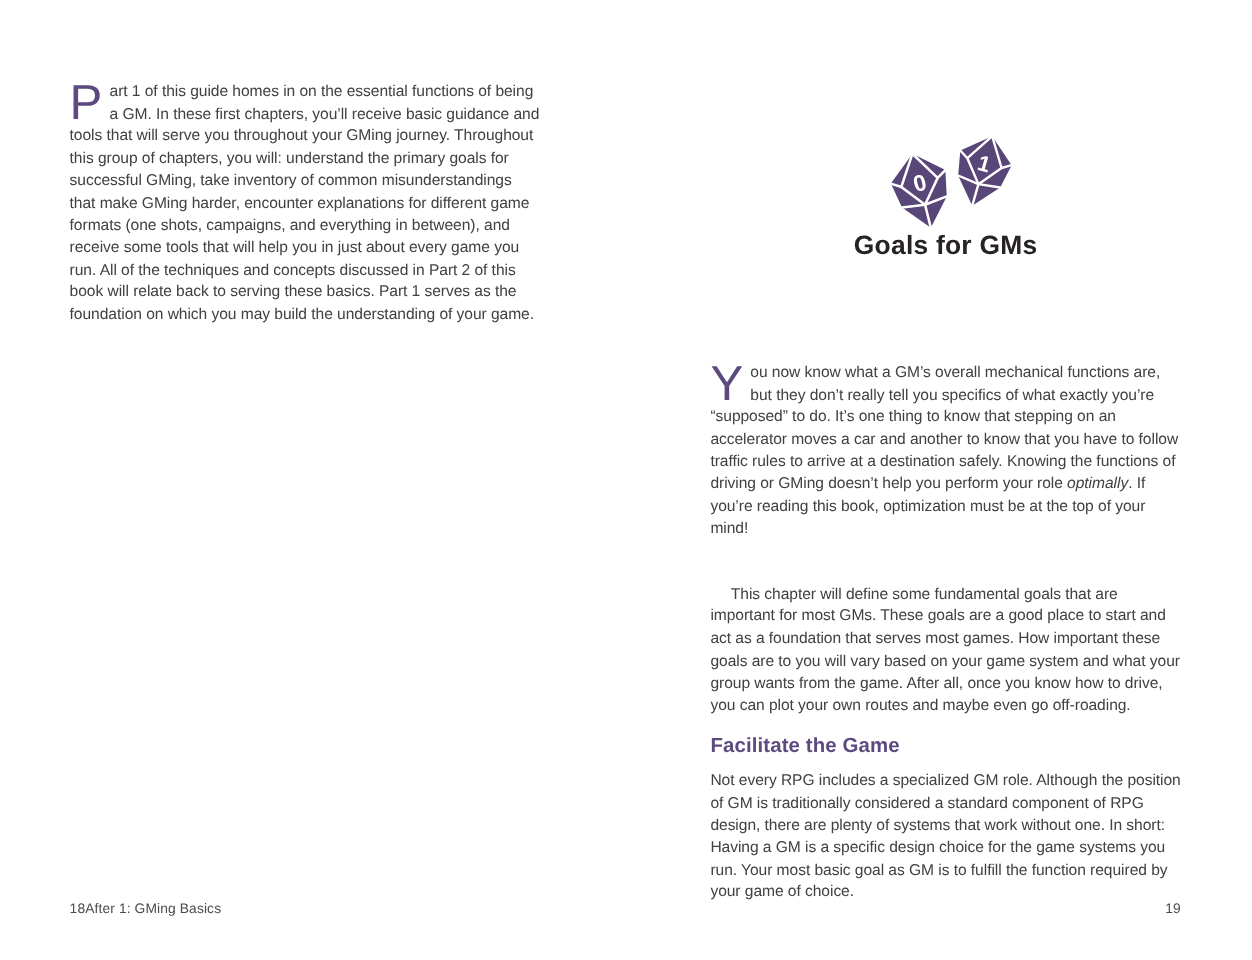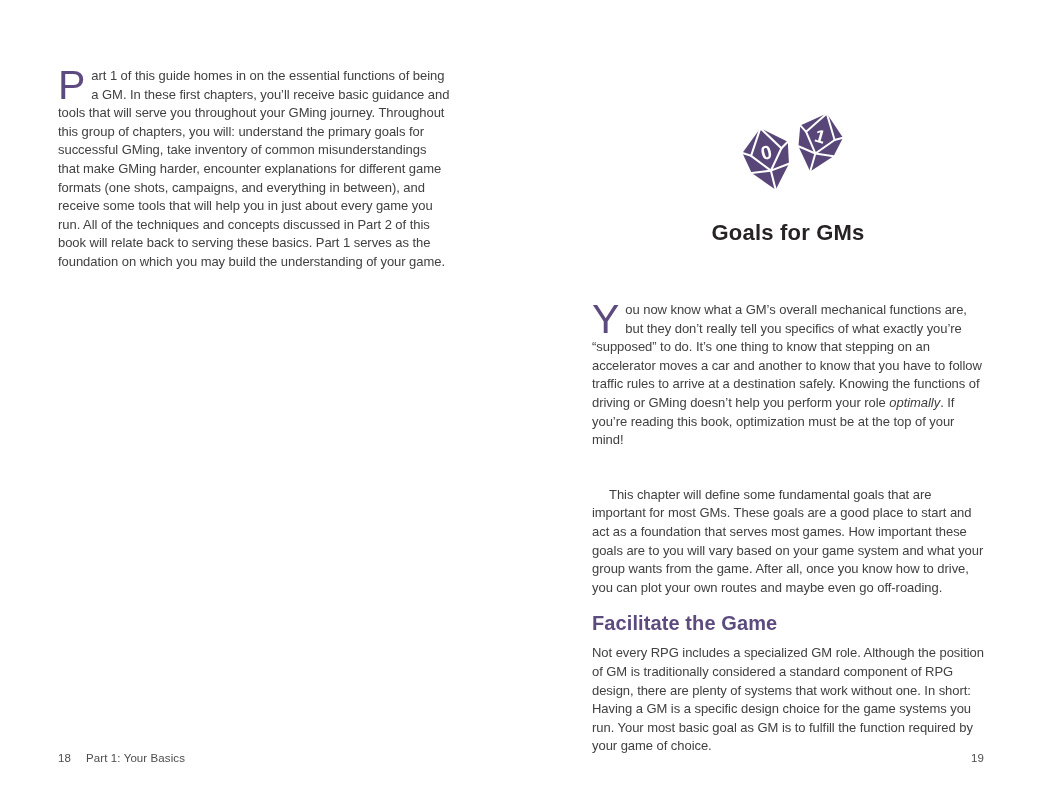--- a/index.html
+++ b/index.html
@@ -34,77 +34,77 @@
     top: 67px;
     width: 393px;
   }
   .footer {
     position: absolute;
     top: 752px;
     font-size: 11.5px;
     color: #4c4c4e;
     letter-spacing: 0.1px;
   }
-  .footer-left { left: 58px; display: flex; gap: 15px; }
+  .footer-left { left: 58px; display: flex; }
   .footer-right { right: 59px; text-align: center; }
   .dice-row {
     position: absolute;
     left: 592px;
     top: 110px;
     width: 392px;
     height: 92px;
   }
   .die { position: absolute; }
   .die-0 { left: 146px; top: 15px; transform: rotate(-14deg); }
   .die-1 { left: 198px; top: 0px; transform: rotate(16deg); }
   .die text {
     font-family: "Liberation Sans", "DejaVu Sans", sans-serif;
     font-weight: bold;
     fill: #ffffff;
     font-size: 32px;
   }
   .chapter-title {
     position: absolute;
     left: 592px;
-    top: 220px;
+    top: 192px;
     width: 392px;
     margin: 0;
     text-align: center;
     font-size: 22px;
     font-weight: bold;
     color: #272325;
     letter-spacing: 0.2px;
   }
   .right-body {
     position: absolute;
     left: 592px;
     top: 301px;
     width: 392px;
   }
   .indent { text-indent: 17px; margin-top: 36px; }
   .section-heading {
     margin: 15px 0 9px 0;
-    font-size: 20px;
+    font-size: 17px;
     font-weight: bold;
     color: #5d4b80;
     letter-spacing: 0.1px;
   }
 </style>
 </head>
 <body>
 
 <div class="spread">
 
   <div class="left-body">
     <p class="body-text"><span class="dropcap">P</span><span>art 1 of this guide homes in on the essential functions of being a GM. In these first chapters, you’ll receive basic guidance and tools that will serve you throughout your GMing journey. Throughout this group of chapters, you will: understand the primary goals for successful GMing, take inventory of common misunderstandings that make GMing harder, encounter explanations for different game formats (one shots, campaigns, and everything in between), and receive some tools that will help you in just about every game you run. All of the techniques and concepts discussed in Part 2 of this book will relate back to serving these basics. Part 1 serves as the foundation on which you may build the understanding of your game.</span></p>
   </div>
 
   <div class="footer footer-left">
     <span>18</span>
-    <span>Part 1: Your Basics</span>
+    <span>After 1: GMing Basics</span>
   </div>
 
   <div class="dice-row">
     <svg class="die die-0" width="60" height="68" viewBox="0 0 100 112">
       <polygon points="50,3 89,36 82,72 50,109 18,72 11,36" fill="#574677"></polygon>
       <g stroke="#ffffff" stroke-width="3.5" fill="none" stroke-linejoin="round" stroke-linecap="round">
         <polygon points="50,3 76,44 50,76 24,44"></polygon>
         <line x1="24" y1="44" x2="11" y2="36"></line>
         <line x1="76" y1="44" x2="89" y2="36"></line>
         <line x1="50" y1="76" x2="50" y2="109"></line>

